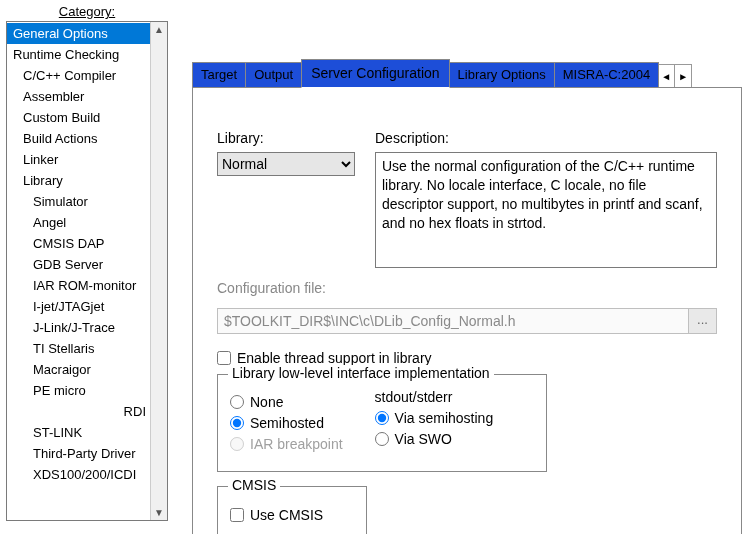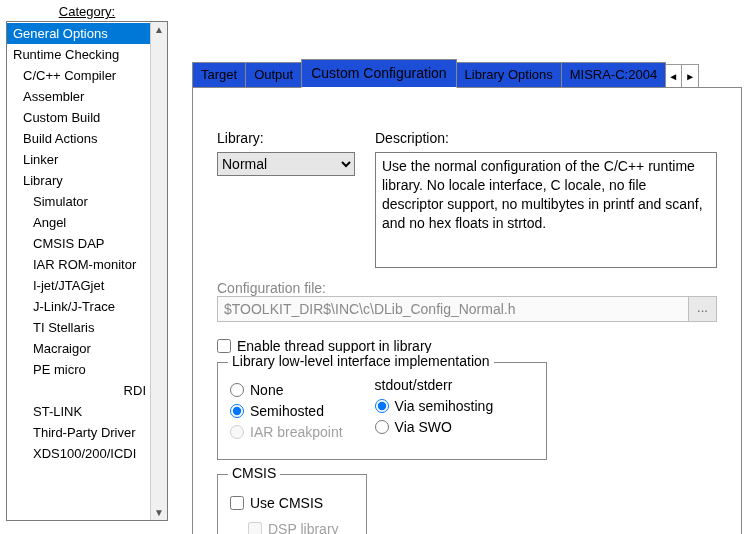--- a/index.html
+++ b/index.html
@@ -19,21 +19,21 @@
   .tab.active { border-bottom: 1px solid #fff; z-index: 5; font-size: 14px; padding: 5px 9px 6px 9px; }
   .tab-arrows { display: inline-flex; margin-left: 0; }
   .tab-arr { width: 18px; height: 24px; border: 1px solid #999; display: flex; align-items: center; justify-content: center; font-size: 10px; margin-left: -1px; cursor: pointer; background: #fff; }
   .pane { border: 1px solid #888; margin-top: -1px; padding: 42px 24px 30px 24px; min-height: 420px; position: relative; }
   .row { display: flex; gap: 20px; }
   .col { display: flex; flex-direction: column; }
   .lbl { font-size: 14px; margin-bottom: 6px; }
   select.lib { width: 138px; height: 24px; border: 1px solid #7a7a7a; font-size: 14px; background: #e6e6e6; }
   .desc { width: 342px; height: 116px; border: 1px solid #7a7a7a; padding: 4px 6px; font-size: 14px; line-height: 1.35; }
   .conffile-lbl { margin-top: 12px; font-size: 14px; color: #888; }
-  .conffile-row { display: flex; margin-top: 0; }
+  .conffile-row { display: flex; margin-top: 12px; }
   .conffile-in { flex: 1; border: 1px solid #bfbfbf; padding: 4px 6px; font-size: 14px; color: #8a8a8a; background: #fafafa; }
   .conffile-btn { width: 28px; border: 1px solid #bfbfbf; border-left: none; background: #e9e9e9; color: #666; text-align: center; cursor: default; font-size: 13px; line-height: 22px; }
   .chk { display: flex; align-items: center; gap: 6px; margin-top: 16px; font-size: 14px; }
   .chk input { width: 14px; height: 14px; margin: 0; }
   .groups { display: flex; gap: 14px; margin-top: 8px; flex-direction: column; }
   .grp { border: 1px solid #888; position: relative; padding: 14px 12px 14px 12px; }
   .grp-legend { position: absolute; top: -10px; left: 10px; background: #fff; padding: 0 4px; font-size: 14px; }
   .grp-left { width: 330px; }
   .grp-right { width: 150px; }
   .grp-cols { display: flex; gap: 32px; }
@@ -57,20 +57,21 @@
           <div class="cat-item" style="padding-left: 6px;">Runtime Checking</div>
           <div class="cat-item" style="padding-left: 16px;">C/C++ Compiler</div>
           <div class="cat-item" style="padding-left: 16px;">Assembler</div>
           <div class="cat-item" style="padding-left: 16px;">Custom Build</div>
           <div class="cat-item" style="padding-left: 16px;">Build Actions</div>
           <div class="cat-item" style="padding-left: 16px;">Linker</div>
           <div class="cat-item" style="padding-left: 16px;">Library</div>
           <div class="cat-item" style="padding-left: 26px;">Simulator</div>
           <div class="cat-item" style="padding-left: 26px;">Angel</div>
           <div class="cat-item" style="padding-left: 26px;">CMSIS DAP</div>
+          <div class="cat-item" style="padding-left: 26px;">GDB Server</div>
           <div class="cat-item" style="padding-left: 26px;">IAR ROM-monitor</div>
           <div class="cat-item" style="padding-left: 26px;">I-jet/JTAGjet</div>
           <div class="cat-item" style="padding-left: 26px;">J-Link/J-Trace</div>
           <div class="cat-item" style="padding-left: 26px;">TI Stellaris</div>
           <div class="cat-item" style="padding-left: 26px;">Macraigor</div>
           <div class="cat-item" style="padding-left: 26px;">PE micro</div>
           <div class="cat-item" style="padding-left: 26px; text-align: right;">RDI</div>
           <div class="cat-item" style="padding-left: 26px;">ST-LINK</div>
           <div class="cat-item" style="padding-left: 26px;">Third-Party Driver</div>
           <div class="cat-item" style="padding-left: 26px;">XDS100/200/ICDI</div>
@@ -79,21 +80,21 @@
         <span>▲</span>
         <span>▼</span>
       </div>
     </div>
   </div>
 
   <div class="right">
     <div class="tabs" id="tabs">
         <div class="tab">Target</div>
         <div class="tab">Output</div>
-        <div class="tab active">Custom Configuration</div>
+        <div class="tab active">Server Configuration</div>
         <div class="tab">Library Options</div>
         <div class="tab">MISRA-C:2004</div>
         <div class="tab-arrows">
           <div class="tab-arr">◄</div>
           <div class="tab-arr">►</div>
         </div>
       </div>
     <div class="pane">
 
       <div class="row">

